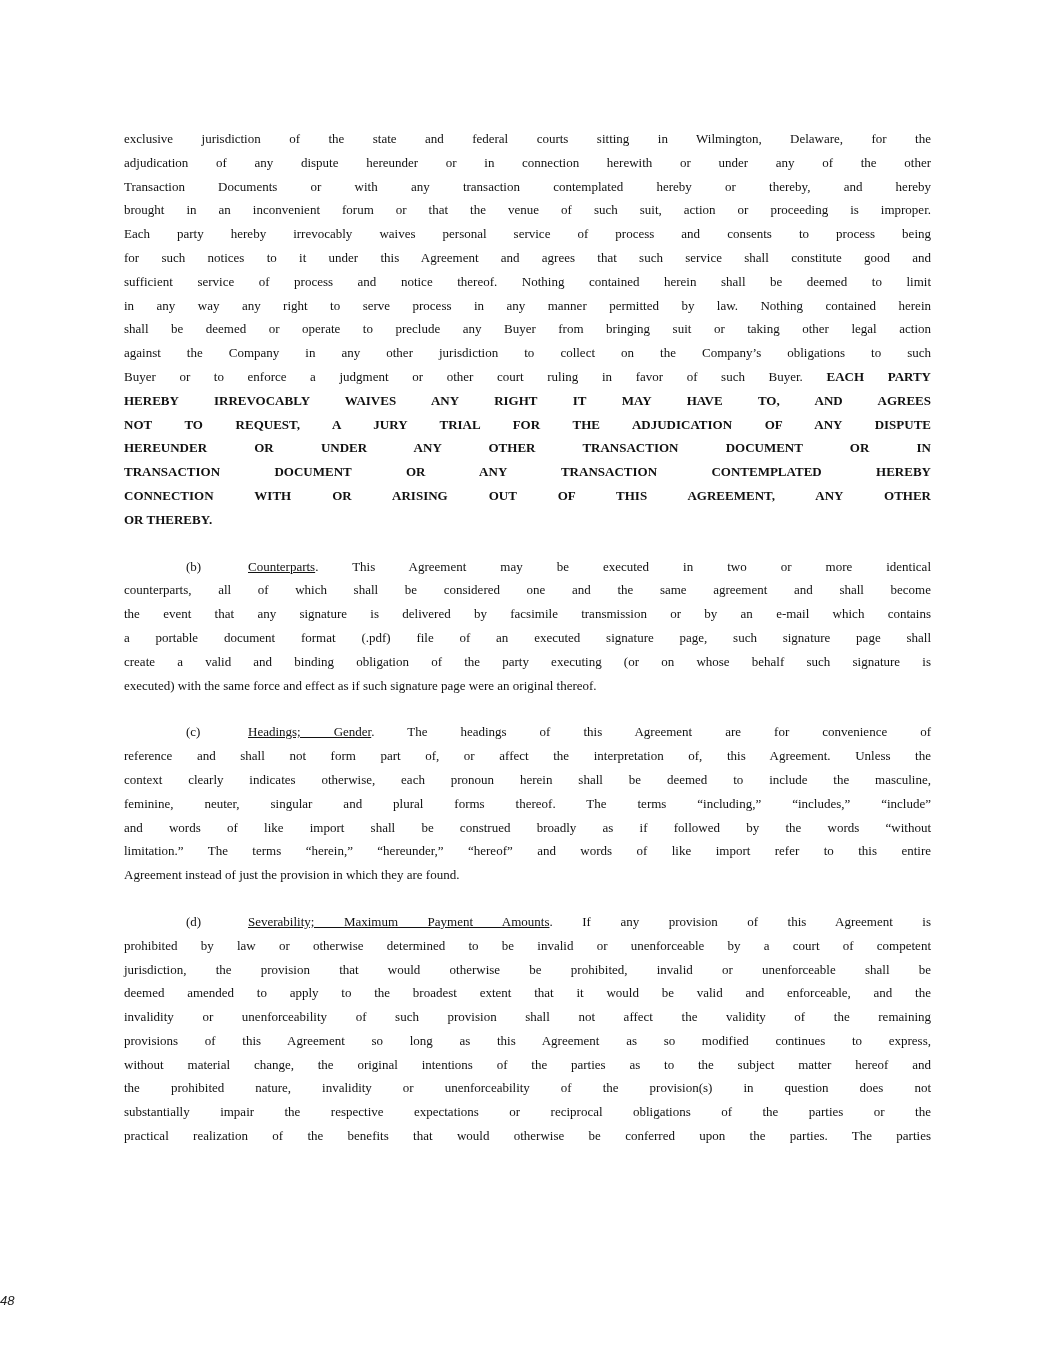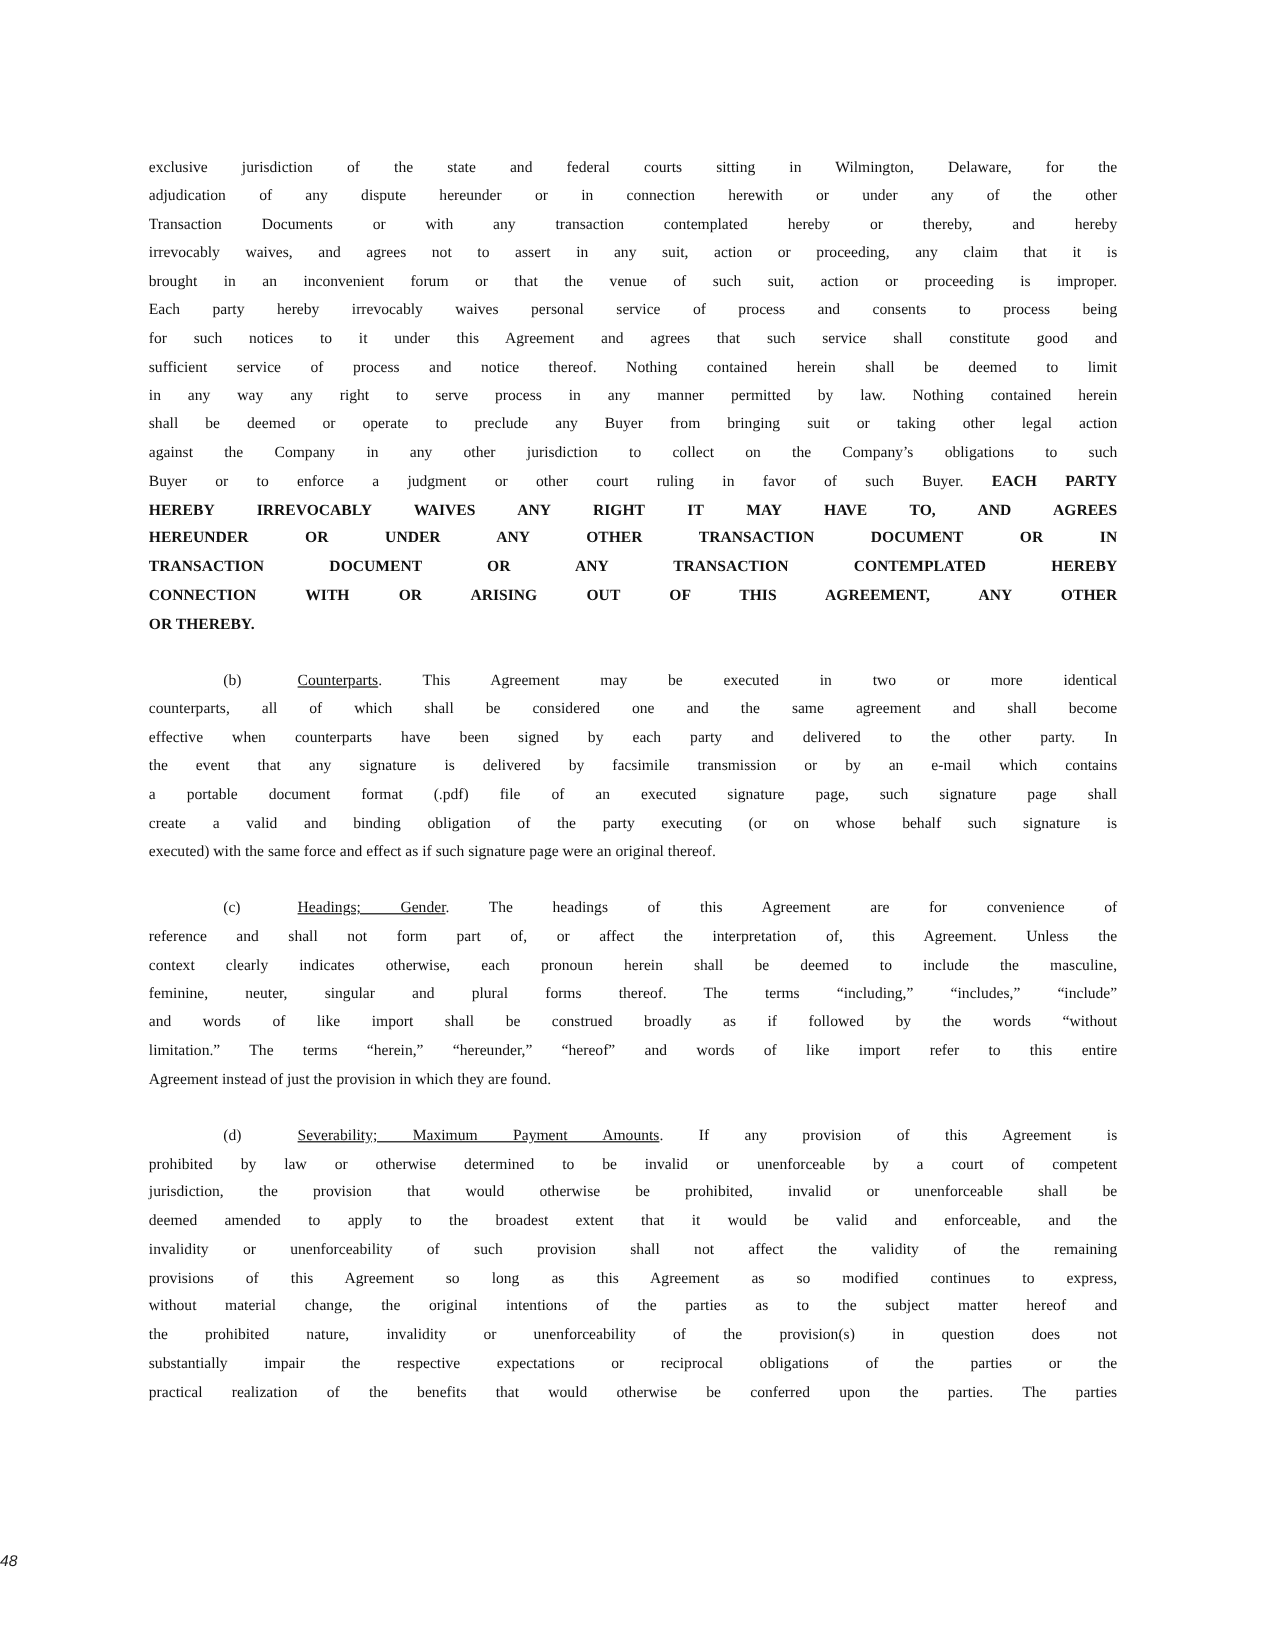--- a/index.html
+++ b/index.html
@@ -35,23 +35,20 @@
     <span class="line">
         <span class="justify-wrap">exclusive jurisdiction of the state and federal courts sitting in Wilmington, Delaware, for the</span>
       </span>
     <span class="line">
         <span class="justify-wrap">adjudication of any dispute hereunder or in connection herewith or under any of the other</span>
       </span>
     <span class="line">
         <span class="justify-wrap">Transaction Documents or with any transaction contemplated hereby or thereby, and hereby</span>
       </span>
     <span class="line">
-        <span class="justify-wrap">irrevocably waives, and agrees not to assert in any suit, action or proceeding, any claim that it is</span>
-      </span>
-    <span class="line">
         <span class="justify-wrap">brought in an inconvenient forum or that the venue of such suit, action or proceeding is improper.</span>
       </span>
     <span class="line">
         <span class="justify-wrap">Each party hereby irrevocably waives personal service of process and consents to process being</span>
       </span>
     <span class="line">
         <span class="justify-wrap">for such notices to it under this Agreement and agrees that such service shall constitute good and</span>
       </span>
     <span class="line">
         <span class="justify-wrap">sufficient service of process and notice thereof.  Nothing contained herein shall be deemed to limit</span>
@@ -65,20 +62,23 @@
     <span class="line">
         <span class="justify-wrap">against the Company in any other jurisdiction to collect on the Company’s obligations to such</span>
       </span>
     <span class="line">
         <span class="justify-wrap"><span>Buyer or to enforce a judgment or other court ruling in favor of such Buyer.  </span><span class="bold">EACH PARTY</span></span>
       </span>
     <span class="line bold">
         <span class="justify-wrap">HEREBY IRREVOCABLY WAIVES ANY RIGHT IT MAY HAVE TO, AND AGREES</span>
       </span>
     <span class="line bold">
+        <span class="justify-wrap">NOT TO REQUEST, A JURY TRIAL FOR THE ADJUDICATION OF ANY DISPUTE</span>
+      </span>
+    <span class="line bold">
         <span class="justify-wrap">HEREUNDER OR UNDER ANY OTHER TRANSACTION DOCUMENT OR IN</span>
       </span>
     <span class="line bold">
         <span class="justify-wrap">TRANSACTION DOCUMENT OR ANY TRANSACTION CONTEMPLATED HEREBY</span>
       </span>
     <span class="line bold">
         <span class="justify-wrap">CONNECTION WITH OR ARISING OUT OF THIS AGREEMENT, ANY OTHER</span>
       </span>
     <span class="line bold last">
         <span class="justify-wrap">OR THEREBY.</span>
@@ -86,23 +86,20 @@
   </div>
 
   <div class="gap"></div>
 
   <div class="para">
     <span class="line">
         <span class="justify-wrap"><span class="indent-label">(b)</span><span class="heading-u">Counterparts</span><span>.  This Agreement may be executed in two or more identical</span></span>
       </span>
     <span class="line">
         <span class="justify-wrap">counterparts, all of which shall be considered one and the same agreement and shall become</span>
-      </span>
-    <span class="line">
-        <span class="justify-wrap">effective when counterparts have been signed by each party and delivered to the other party.  In</span>
       </span>
     <span class="line">
         <span class="justify-wrap">the event that any signature is delivered by facsimile transmission or by an e-mail which contains</span>
       </span>
     <span class="line">
         <span class="justify-wrap">a portable document format (.pdf) file of an executed signature page, such signature page shall</span>
       </span>
     <span class="line">
         <span class="justify-wrap">create a valid and binding obligation of the party executing (or on whose behalf such signature is</span>
       </span>

